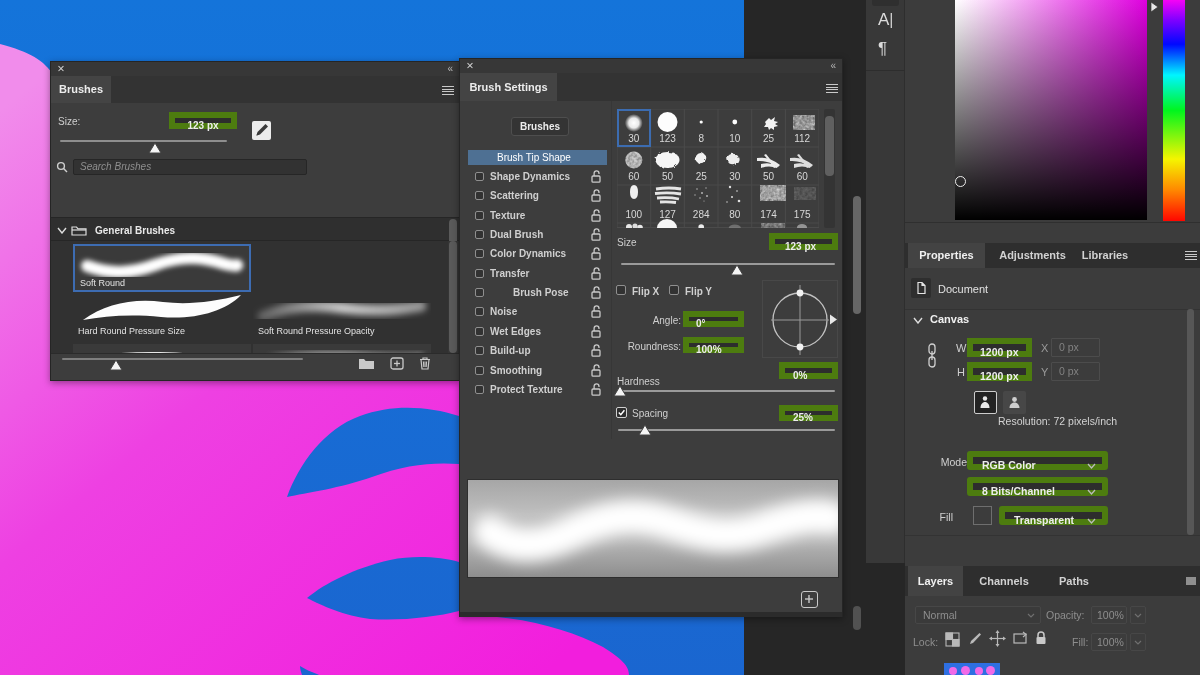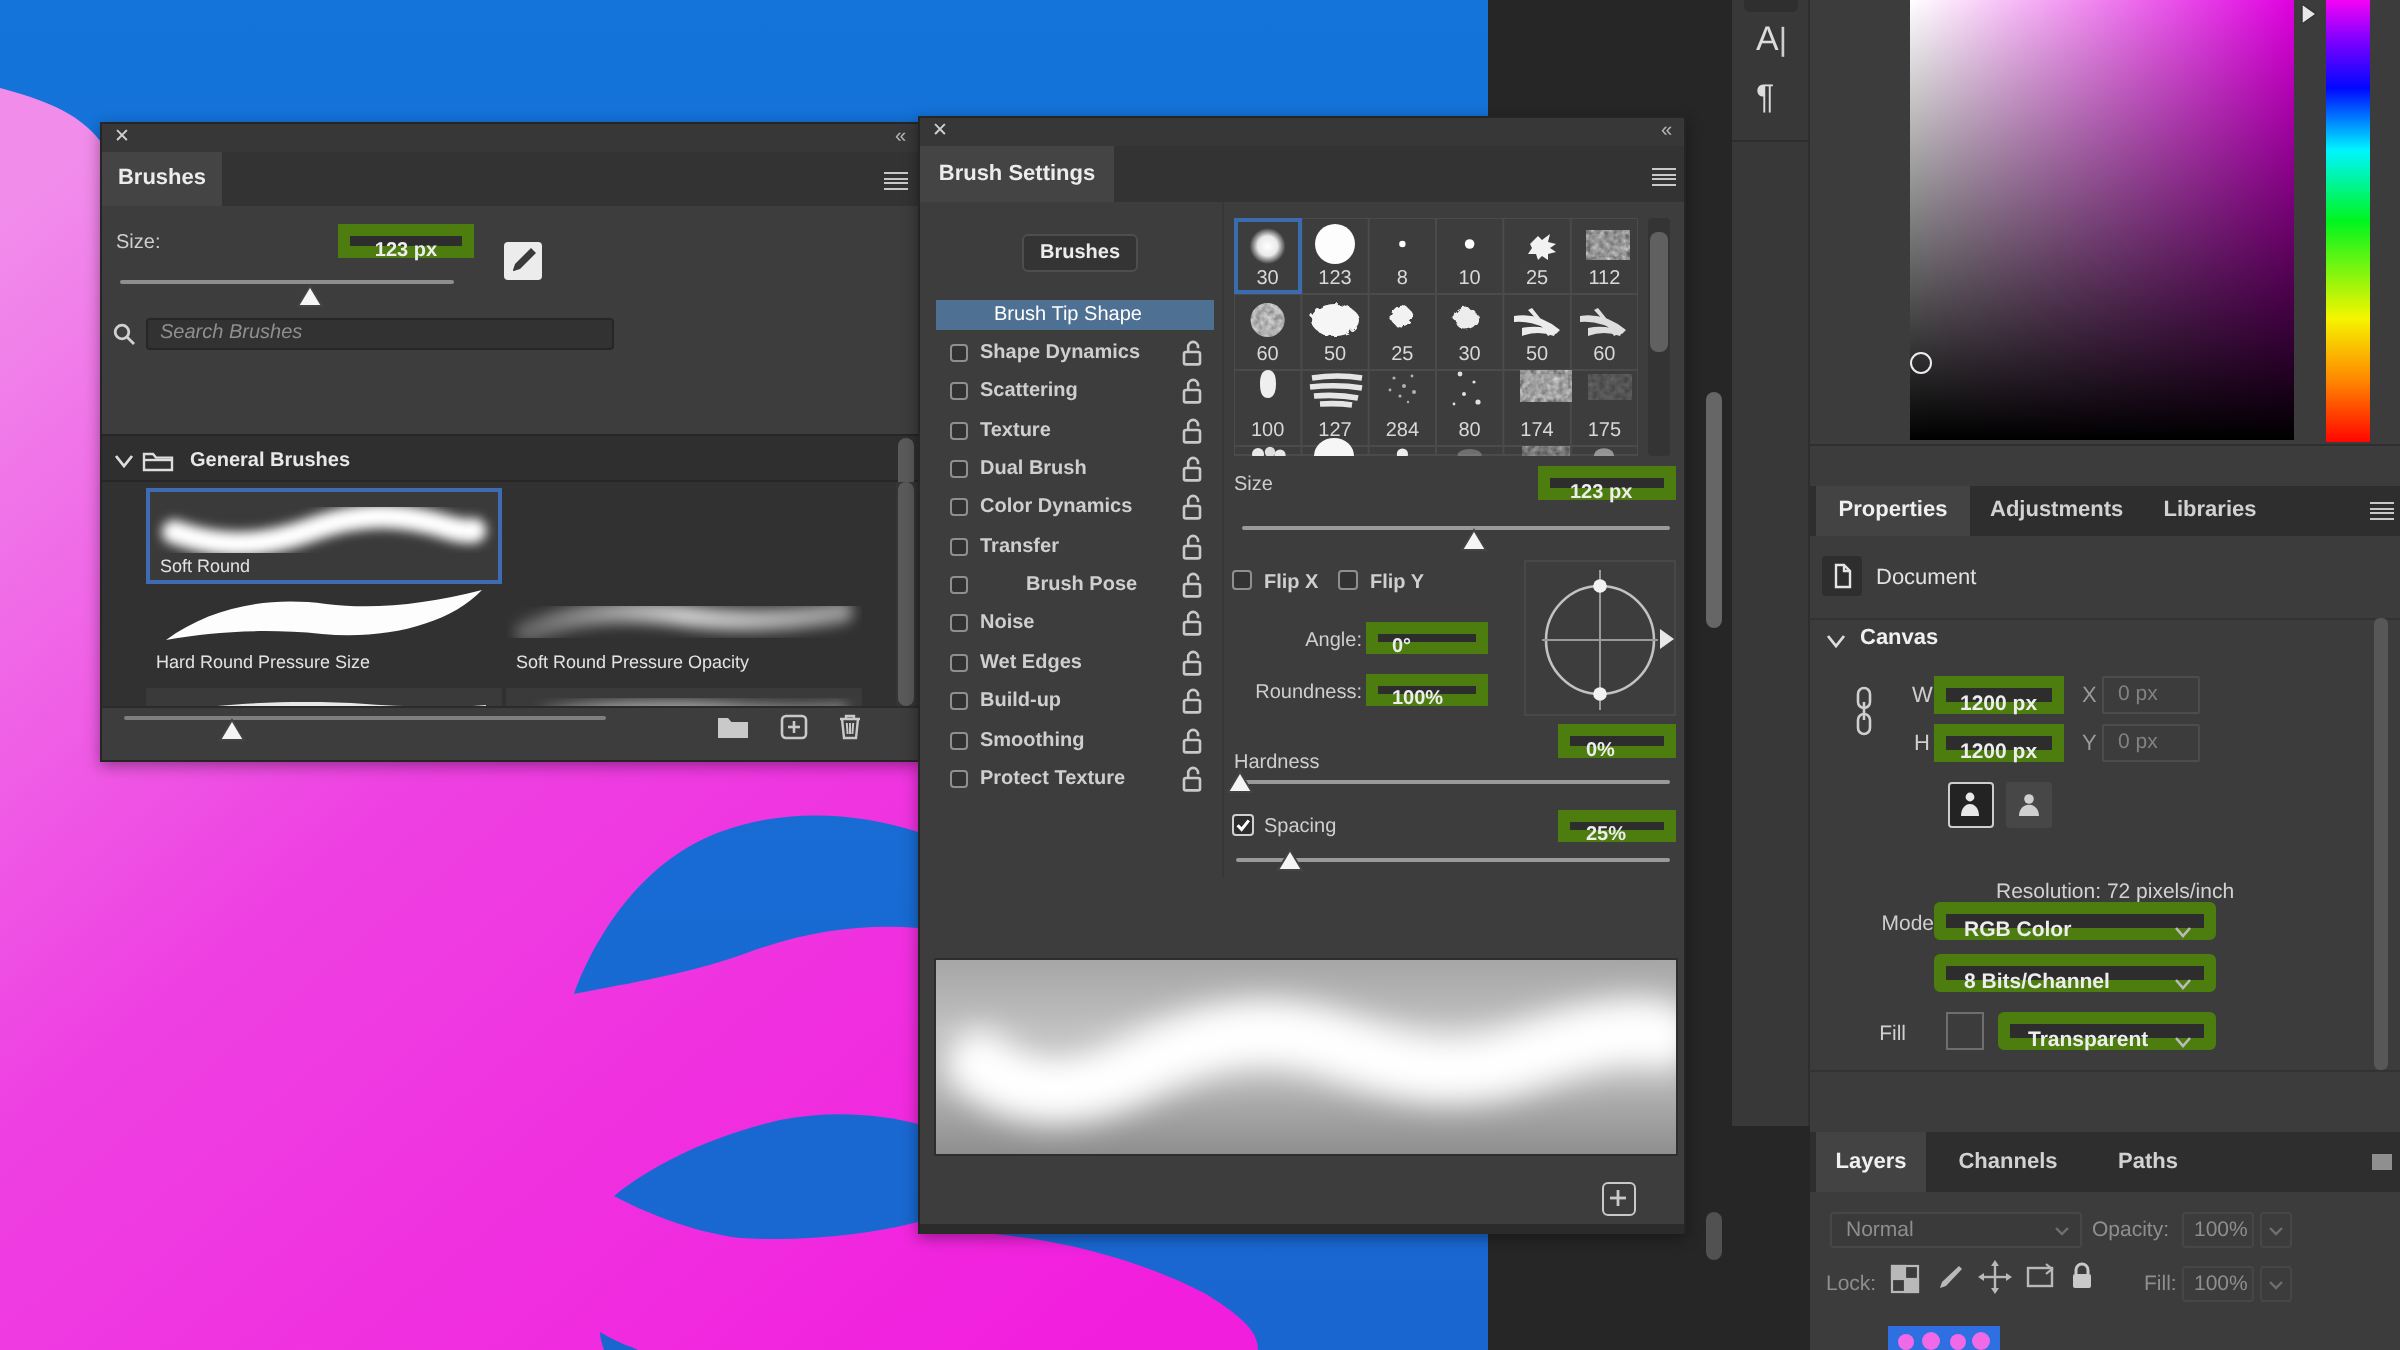--- a/index.html
+++ b/index.html
@@ -69,21 +69,21 @@
   <div class="abs" style="left:50px;top:176px;width:11px;height:11px;border:1.5px solid #ececec;border-radius:50%;"></div>
   <div class="abs" style="left:258px;top:0;width:22px;height:221px;background:linear-gradient(to bottom,#f503f5 0%, #8000ff 9%, #0008ff 20%, #00f5ff 34%, #00f51e 50%, #f5f500 72%, #ff8800 86%, #ff0600 100%);"></div>
   <svg class="abs" style="left:245px;top:2px" width="9" height="10">
       <path d="M1,0 L8,5 L1,10 Z" fill="#e8e8e8" stroke="#333" stroke-width="0.7"></path>
     </svg>
   <div class="abs" style="left:0;top:222px;width:295px;height:1px;background:#2f2f2f;"></div>
 
   <div class="abs" style="left:0;top:243px;width:295px;height:319px;">
     <div class="abs" style="left:0;top:0;width:295px;height:25px;background:#2e2e2e;"></div>
     <div class="abs" style="left:3px;top:0;width:77px;height:25px;background:#434343;color:#f0f0f0;font-size:11px;font-weight:bold;text-align:center;line-height:25px;">Properties</div>
-    <div class="abs" style="left:90px;top:0;width:75px;height:37px;color:#d2d2d2;font-size:11px;font-weight:bold;text-align:left;line-height:25px;">Adjustments</div>
+    <div class="abs" style="left:90px;top:0;width:75px;height:37px;color:#d2d2d2;font-size:11px;font-weight:bold;text-align:center;line-height:25px;">Adjustments</div>
     <div class="abs" style="left:170px;top:0;width:60px;height:25px;color:#d2d2d2;font-size:11px;font-weight:bold;text-align:center;line-height:25px;">Libraries</div>
     <div class="menu4" style="left:280px;top:8px;">
         <i></i>
         <i></i>
         <i></i>
         <i></i>
       </div>
 
     <div class="abs" style="left:6px;top:35px;width:20px;height:20px;background:#2e2e2e;border-radius:2px;">
       <svg width="20" height="20">
@@ -122,21 +122,21 @@
     </div>
     <div class="abs" style="left:98px;top:148px;width:23px;height:23px;background:#474747;border-radius:2px;">
       <svg width="23" height="23">
           <g fill="#cfcfcf">
             <circle cx="11.5" cy="8.5" r="2.4"></circle>
             <path d="M6.5,17 c0-3.4 2.2-5.6 5-5.6 s5,2.2 5,5.6 z"></path>
           </g>
         </svg>
     </div>
 
-    <div class="abs" style="left:70px;top:197px;color:#d2d2d2;font-size:10.5px;padding-left:23px;">Resolution: 72 pixels/inch</div>
+    <div class="abs" style="left:70px;top:172px;color:#d2d2d2;font-size:10.5px;padding-left:23px;">Resolution: 72 pixels/inch</div>
 
     <div class="lbl" style="left:20px;top:213px;width:42px;text-align:right;font-size:10.5px;">Mode</div>
     <div class="inbox" style="left:62px;top:208px;width:141px;height:19px;line-height:17px;padding-left:9px;border-radius:3px;font-size:10.5px;">RGB Color
       <svg class="abs" style="right:6px;top:6px" width="9" height="6">
           <path d="M1,1 L4.5,5 L8,1" fill="none" stroke="#bbb" stroke-width="1.3"></path>
         </svg>
     </div>
     <div class="inbox" style="left:62px;top:234px;width:141px;height:19px;line-height:17px;padding-left:9px;border-radius:3px;font-size:10.5px;">8 Bits/Channel
       <svg class="abs" style="right:6px;top:6px" width="9" height="6">
           <path d="M1,1 L4.5,5 L8,1" fill="none" stroke="#bbb" stroke-width="1.3"></path>

